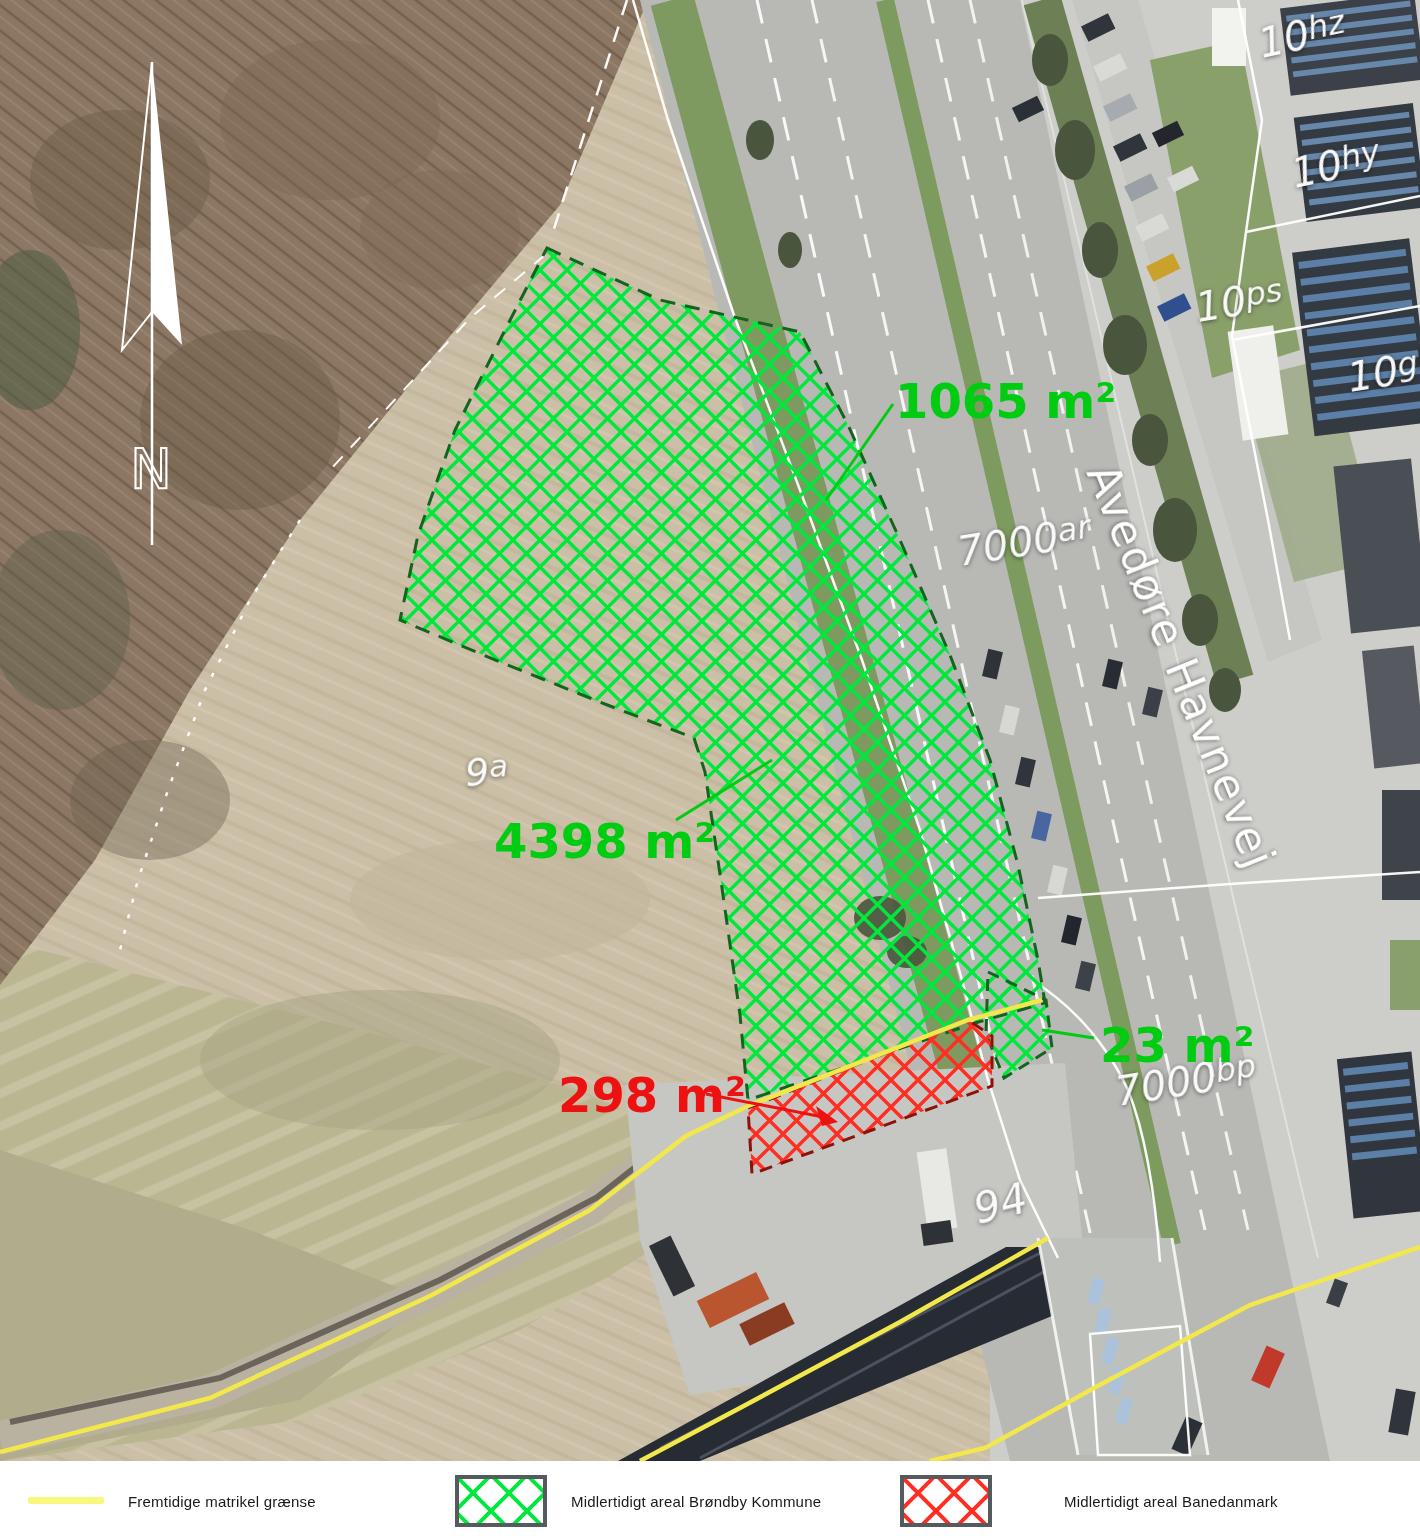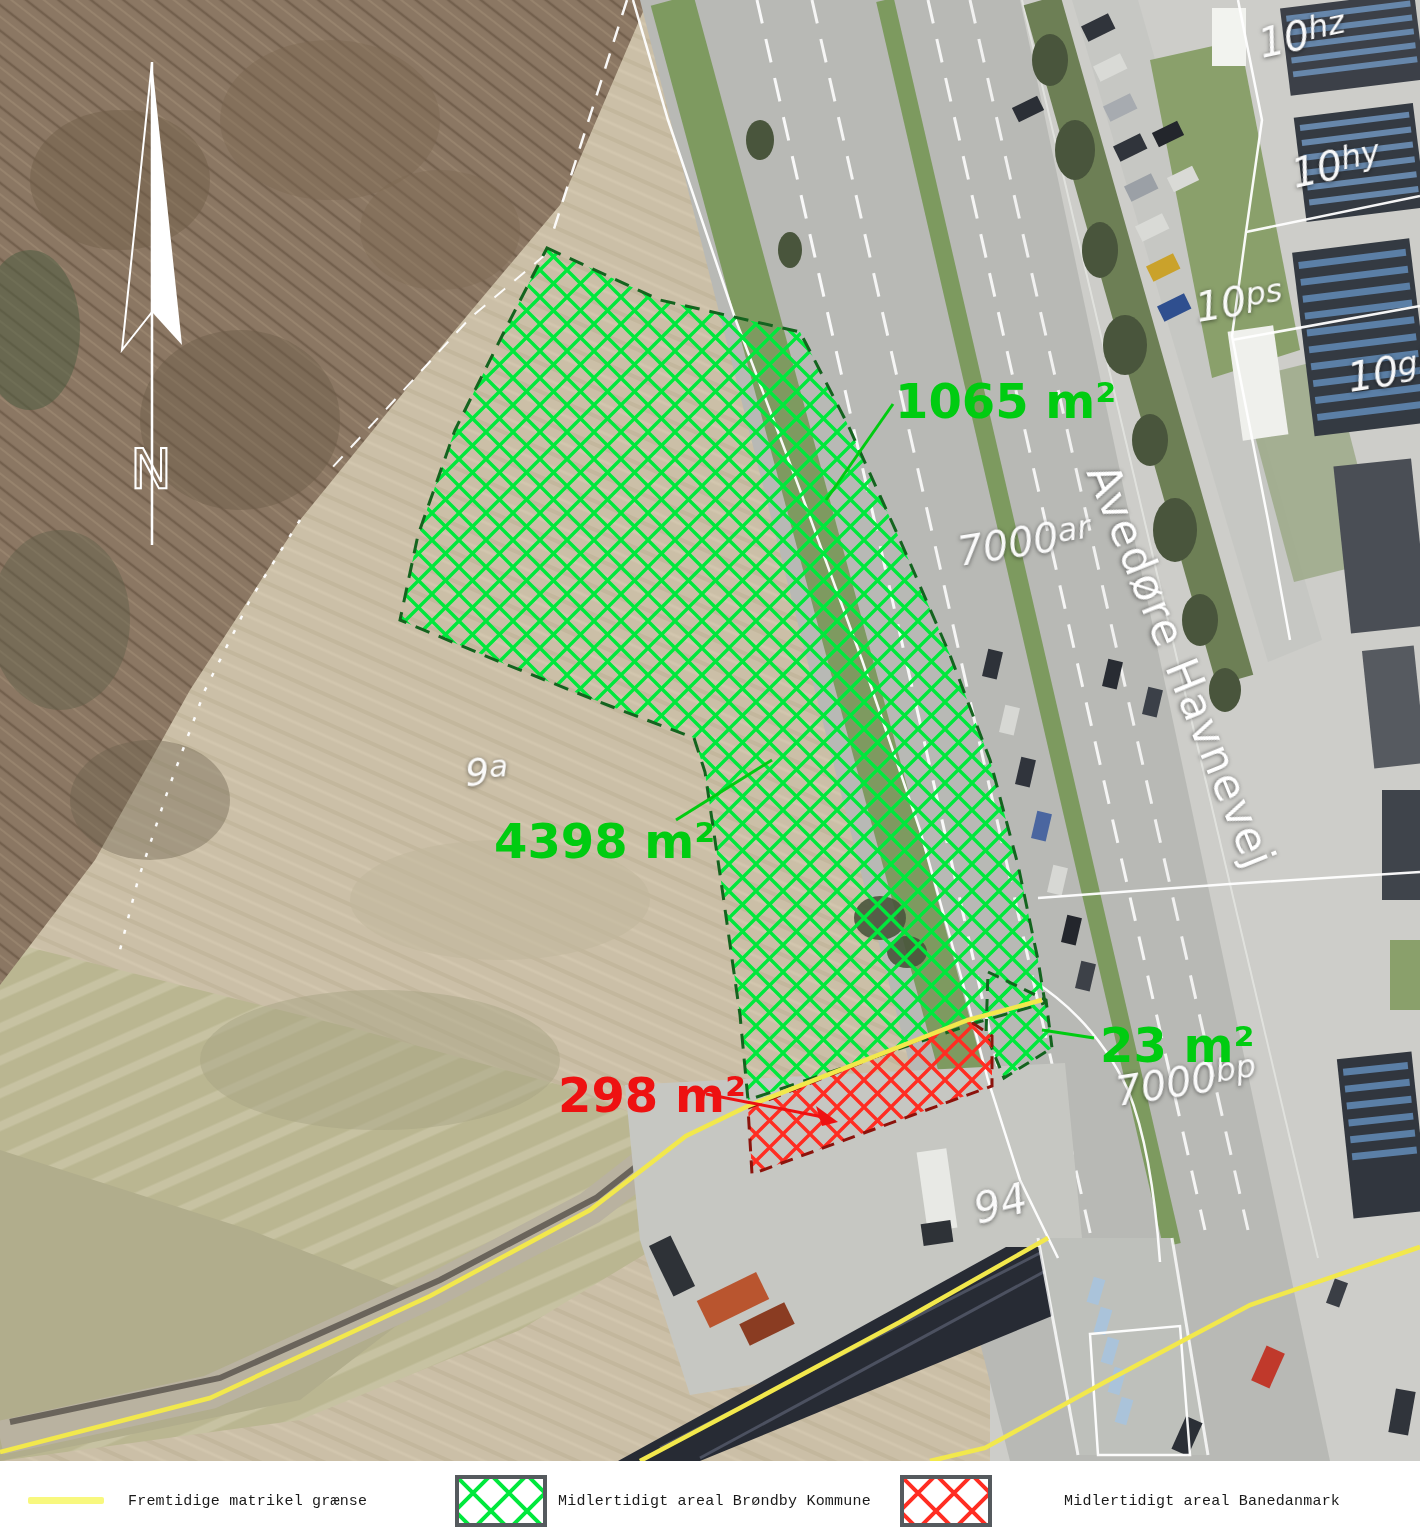--- a/index.html
+++ b/index.html
@@ -2,21 +2,21 @@
 <html><head>
 <meta charset="utf-8">
 <style>
   html,body{margin:0;padding:0;background:#fff;}
   .stage{position:relative;width:1420px;height:1538px;overflow:hidden;background:#fff;
          font-family:"DejaVu Sans",sans-serif;}
   svg text{font-family:"DejaVu Sans",sans-serif;}
   .halo{filter:drop-shadow(0 1px 2px rgba(0,0,0,.55));}
   .parcel{fill:#ffffff;font-style:italic;opacity:.96;}
   .legendbar{position:absolute;left:0;top:1461px;width:1420px;height:77px;background:#ffffff;
-             font-family:Liberation Mono, monospace;color:#1a1a1a;}
+             font-family:Liberation Sans, sans-serif;color:#1a1a1a;}
   .legenditem{position:absolute;display:flex;align-items:center;}
   .legendlabel{font-size:15px;letter-spacing:.2px;}
   .yline{width:76px;height:7px;background:#f8f87e;border-radius:2px;}
 </style>
 </head>
 <body>
 
 <div class="stage">
 <svg width="1420" height="1461" viewBox="0 0 1420 1461">
   <defs>
@@ -290,21 +290,21 @@
       <defs>
             <pattern id="lgG" width="36" height="36" patternUnits="userSpaceOnUse">
         <path d="M0,36 L36,0 M0,0 L36,36" stroke="#00e83c" stroke-width="4" fill="none"></path>
             </pattern>
           </defs>
       <rect x="2" y="2" width="88" height="48" fill="#ffffff"></rect>
       <rect x="2" y="2" width="88" height="48" fill="url(#lgG)"></rect>
       <rect x="2" y="2" width="88" height="48" fill="none" stroke="#555a5e" stroke-width="4"></rect>
     </svg>
   </div>
-  <div class="legenditem" style="left:558px;top:32px;">
+  <div class="legenditem" style="left:571px;top:32px;">
     <span class="legendlabel">Midlertidigt areal Brøndby Kommune</span>
   </div>
   <div class="legenditem" style="left:900px;top:14px;">
     <svg width="92" height="52">
       <defs>
             <pattern id="lgR" width="36" height="36" patternUnits="userSpaceOnUse">
         <path d="M0,36 L36,0 M0,0 L36,36" stroke="#ff2d22" stroke-width="4" fill="none"></path>
             </pattern>
           </defs>
       <rect x="2" y="2" width="88" height="48" fill="#ffffff"></rect>

